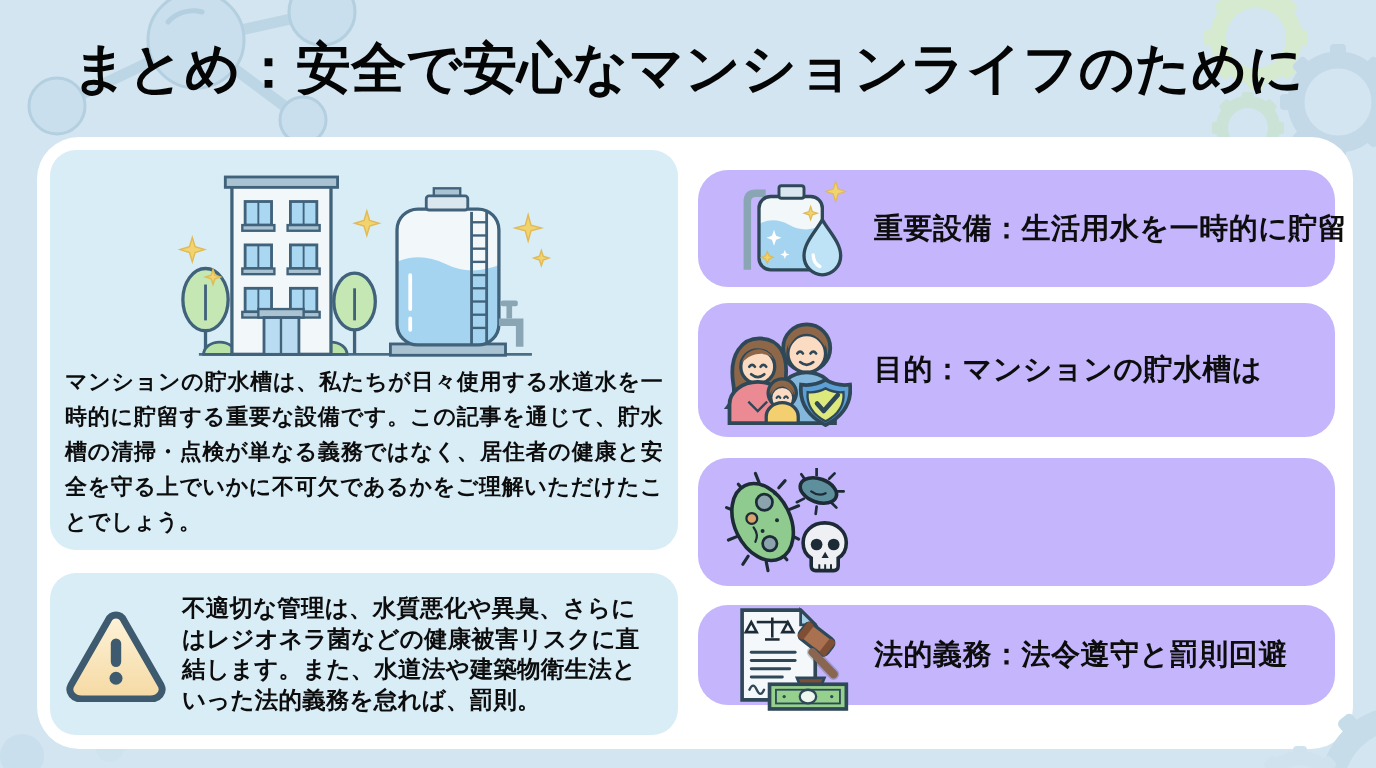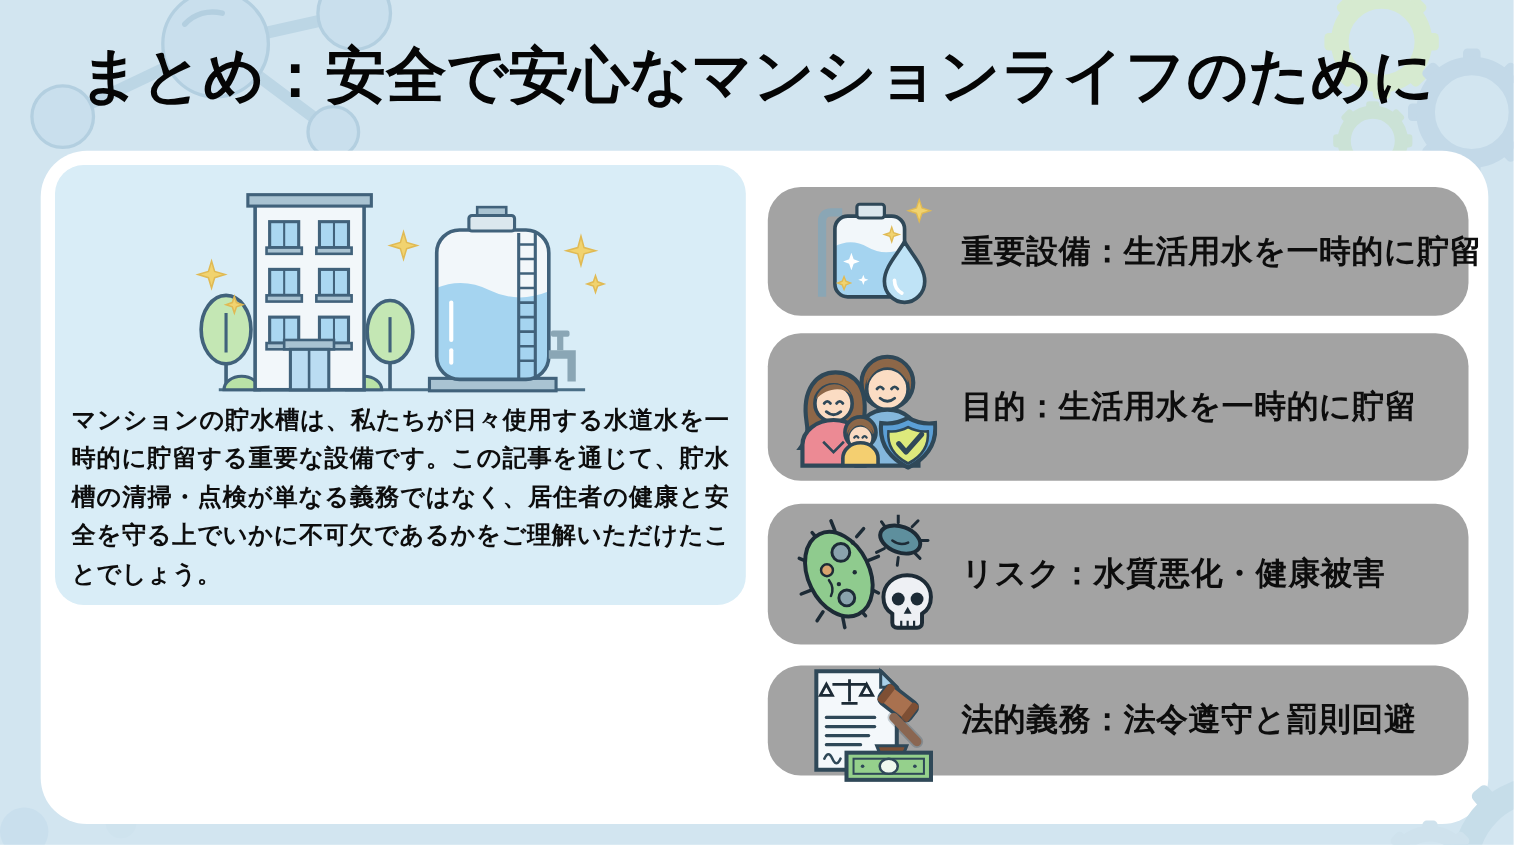--- a/index.html
+++ b/index.html
@@ -30,21 +30,21 @@
   .summary-paragraph{
     padding:2px 15px 0 15px;font-size:22px;font-weight:800;color:#0d0d0d;
     line-height:35px;letter-spacing:0.3px;text-align:justify;
   }
   .warning-card{left:50px;top:573px;width:628px;height:162px;display:flex;align-items:center;}
   .warning-icon-box{flex:0 0 132px;display:flex;justify-content:center;align-items:center;}
   .warning-text{
     width:468px;font-size:23.5px;font-weight:800;color:#0d0d0d;line-height:30.5px;letter-spacing:0.2px;
   }
   .kp-card{
-    position:absolute;left:698px;width:637px;background:#a3a3a3;border-radius:30px;z-index:2;
+    position:absolute;left:698px;width:637px;background:#c4b5fd;border-radius:30px;z-index:2;
     display:flex;align-items:center;
   }
   .kp1{top:170px;height:117px;}
   .kp2{top:303px;height:134px;}
   .kp3{top:458px;height:128px;}
   .kp4{top:605px;height:100px;}
   .kp-icon-box{flex:0 0 176px;display:flex;justify-content:center;align-items:center;}
   .kp-label{font-size:29px;font-weight:800;color:#0d0d0d;letter-spacing:0.5px;white-space:nowrap;}
 </style>
 </head>
@@ -212,20 +212,36 @@
           <path d="M50 116 L52 122 L58 124 L52 126 L50 132 L48 126 L42 124 L48 122 Z"></path>
           <path d="M213 54 L216 64 L226 67 L216 70 L213 80 L210 70 L200 67 L210 64 Z"></path>
           <path d="M384 58 L387 69 L398 72 L387 75 L384 86 L381 75 L370 72 L381 69 Z"></path>
           <path d="M398 96 L400 102 L406 104 L400 106 L398 112 L396 106 L390 104 L396 102 Z"></path>
         </g>
       </svg>
     </div>
     <div class="summary-paragraph">マンションの貯水槽は、私たちが日々使用する水道水を一時的に貯留する重要な設備です。この記事を通じて、貯水槽の清掃・点検が単なる義務ではなく、居住者の健康と安全を守る上でいかに不可欠であるかをご理解いただけたことでしょう。</div>
   </div>
 
+  <div class="card-blue warning-card">
+    <div class="warning-icon-box">
+      <svg width="104" height="96" viewBox="0 0 120 110">
+        <defs>
+          <linearGradient id="wg" x1="0" y1="0" x2="0" y2="1">
+            <stop offset="0" stop-color="#fdf3d9"></stop>
+              <stop offset="1" stop-color="#f5d9a2"></stop>
+          </linearGradient>
+        </defs>
+        <path d="M60 10 q6 0 9 6 l43 75 q3 6 -1 11 t-11 5 H20 q-7 0 -11 -5 t-1 -11 L51 16 q3 -6 9 -6 Z" fill="url(#wg)" stroke="#3e5a6e" stroke-width="8" stroke-linejoin="round"></path>
+        <rect x="54" y="37" width="12" height="33" rx="6" fill="#3e5a6e"></rect>
+        <circle cx="60" cy="83" r="7.5" fill="#3e5a6e"></circle>
+      </svg>
+    </div>
+    <div class="warning-text">不適切な管理は、水質悪化や異臭、さらにはレジオネラ菌などの健康被害リスクに直結します。また、水道法や建築物衛生法といった法的義務を怠れば、罰則。</div>
+  </div>
 
   <div class="kp-card kp1">
     <div class="kp-icon-box">
       <svg width="125" height="102" viewBox="0 0 150 122">
         <path d="M28 110 V28 q0 -10 10 -10 h12" fill="none" stroke="#8aa6b5" stroke-width="9"></path>
         <defs>
             <clipPath id="tk2">
               <rect x="42" y="22" width="76" height="88" rx="14"></rect>
             </clipPath>
           </defs>
@@ -270,21 +286,21 @@
         <circle cx="66" cy="89" r="12" fill="#fbdcc3" stroke="#2f4858" stroke-width="3"></circle>
         <path d="M54 87 a12 12 0 0 1 24 -1 c-5 -7 -9 -9 -12 -9 c-5 0 -9 3 -12 10 Z" fill="#8d6748"></path>
         <path d="M60 89 q2 -3 4 0 M68 89 q2 -3 4 0 M62 95 q4 4 8 0" fill="none" stroke="#2f4858" stroke-width="2.2" stroke-linecap="round"></path>
         <path d="M49 116 v-7 a17 15 0 0 1 34 0 v7 Z" fill="#f4cf70" stroke="#2f4858" stroke-width="3.5"></path>
 
         <path d="M112 70 q13 7 26 5 q3 28 -26 43 q-29 -15 -26 -43 q13 2 26 -5 Z" fill="#5b9fd6" stroke="#2f4858" stroke-width="4"></path>
         <path d="M112 79 q9 5 19 4 q2 20 -19 31 q-21 -11 -19 -31 q10 1 19 -4 Z" fill="#dde97c" stroke="#2f4858" stroke-width="2.5"></path>
         <path d="M103 95 l7 8 l15 -17" fill="none" stroke="#2f4858" stroke-width="5" stroke-linecap="round" stroke-linejoin="round"></path>
       </svg>
     </div>
-    <div class="kp-label">目的：生活用水を一時的に貯留</div>
+    <div class="kp-label">目的：マンションの貯水槽は</div>
   </div>
 
   <div class="kp-card kp3">
     <div class="kp-icon-box">
       <svg width="128" height="108" viewBox="0 0 140 120">
 
         <g stroke="#1d2b36" stroke-width="3.5" stroke-linecap="round">
           <line x1="40" y1="16" x2="36" y2="6"></line>
             <line x1="62" y1="22" x2="69" y2="14"></line>
           <line x1="74" y1="46" x2="84" y2="42"></line>
@@ -321,21 +337,20 @@
         <circle cx="104" cy="85" r="6.5" fill="#1d2b36"></circle>
         <circle cx="123" cy="85" r="6.5" fill="#1d2b36"></circle>
         <path d="M113.5 93 l-4 7 h8 Z" fill="#1d2b36"></path>
         <g stroke="#1d2b36" stroke-width="2.2">
           <line x1="107" y1="107" x2="107" y2="114"></line>
             <line x1="113.5" y1="107" x2="113.5" y2="114"></line>
             <line x1="120" y1="107" x2="120" y2="114"></line>
         </g>
       </svg>
     </div>
-    <div class="kp-label">リスク：水質悪化・健康被害</div>
   </div>
 
   <div class="kp-card kp4">
     <div class="kp-icon-box">
       <svg width="128" height="112" viewBox="0 0 140 122">
 
         <path d="M22 12 h64 l16 16 v82 h-80 Z" fill="#f4f8fb" stroke="#2f4858" stroke-width="4"></path>
         <path d="M86 12 v16 h16 Z" fill="#a8cfe8" stroke="#2f4858" stroke-width="3"></path>
 
         <g stroke="#1d2b36" stroke-width="2.8" fill="none">

